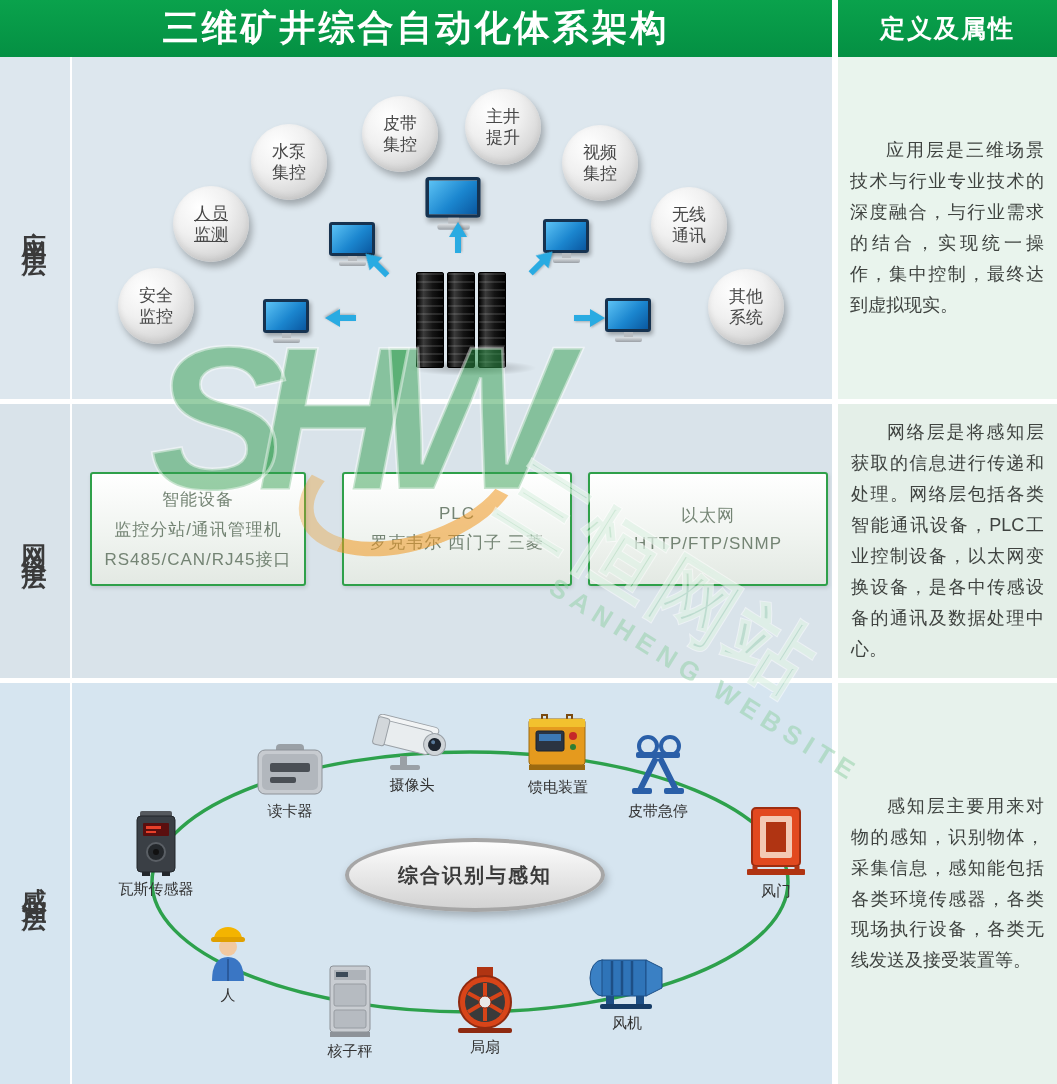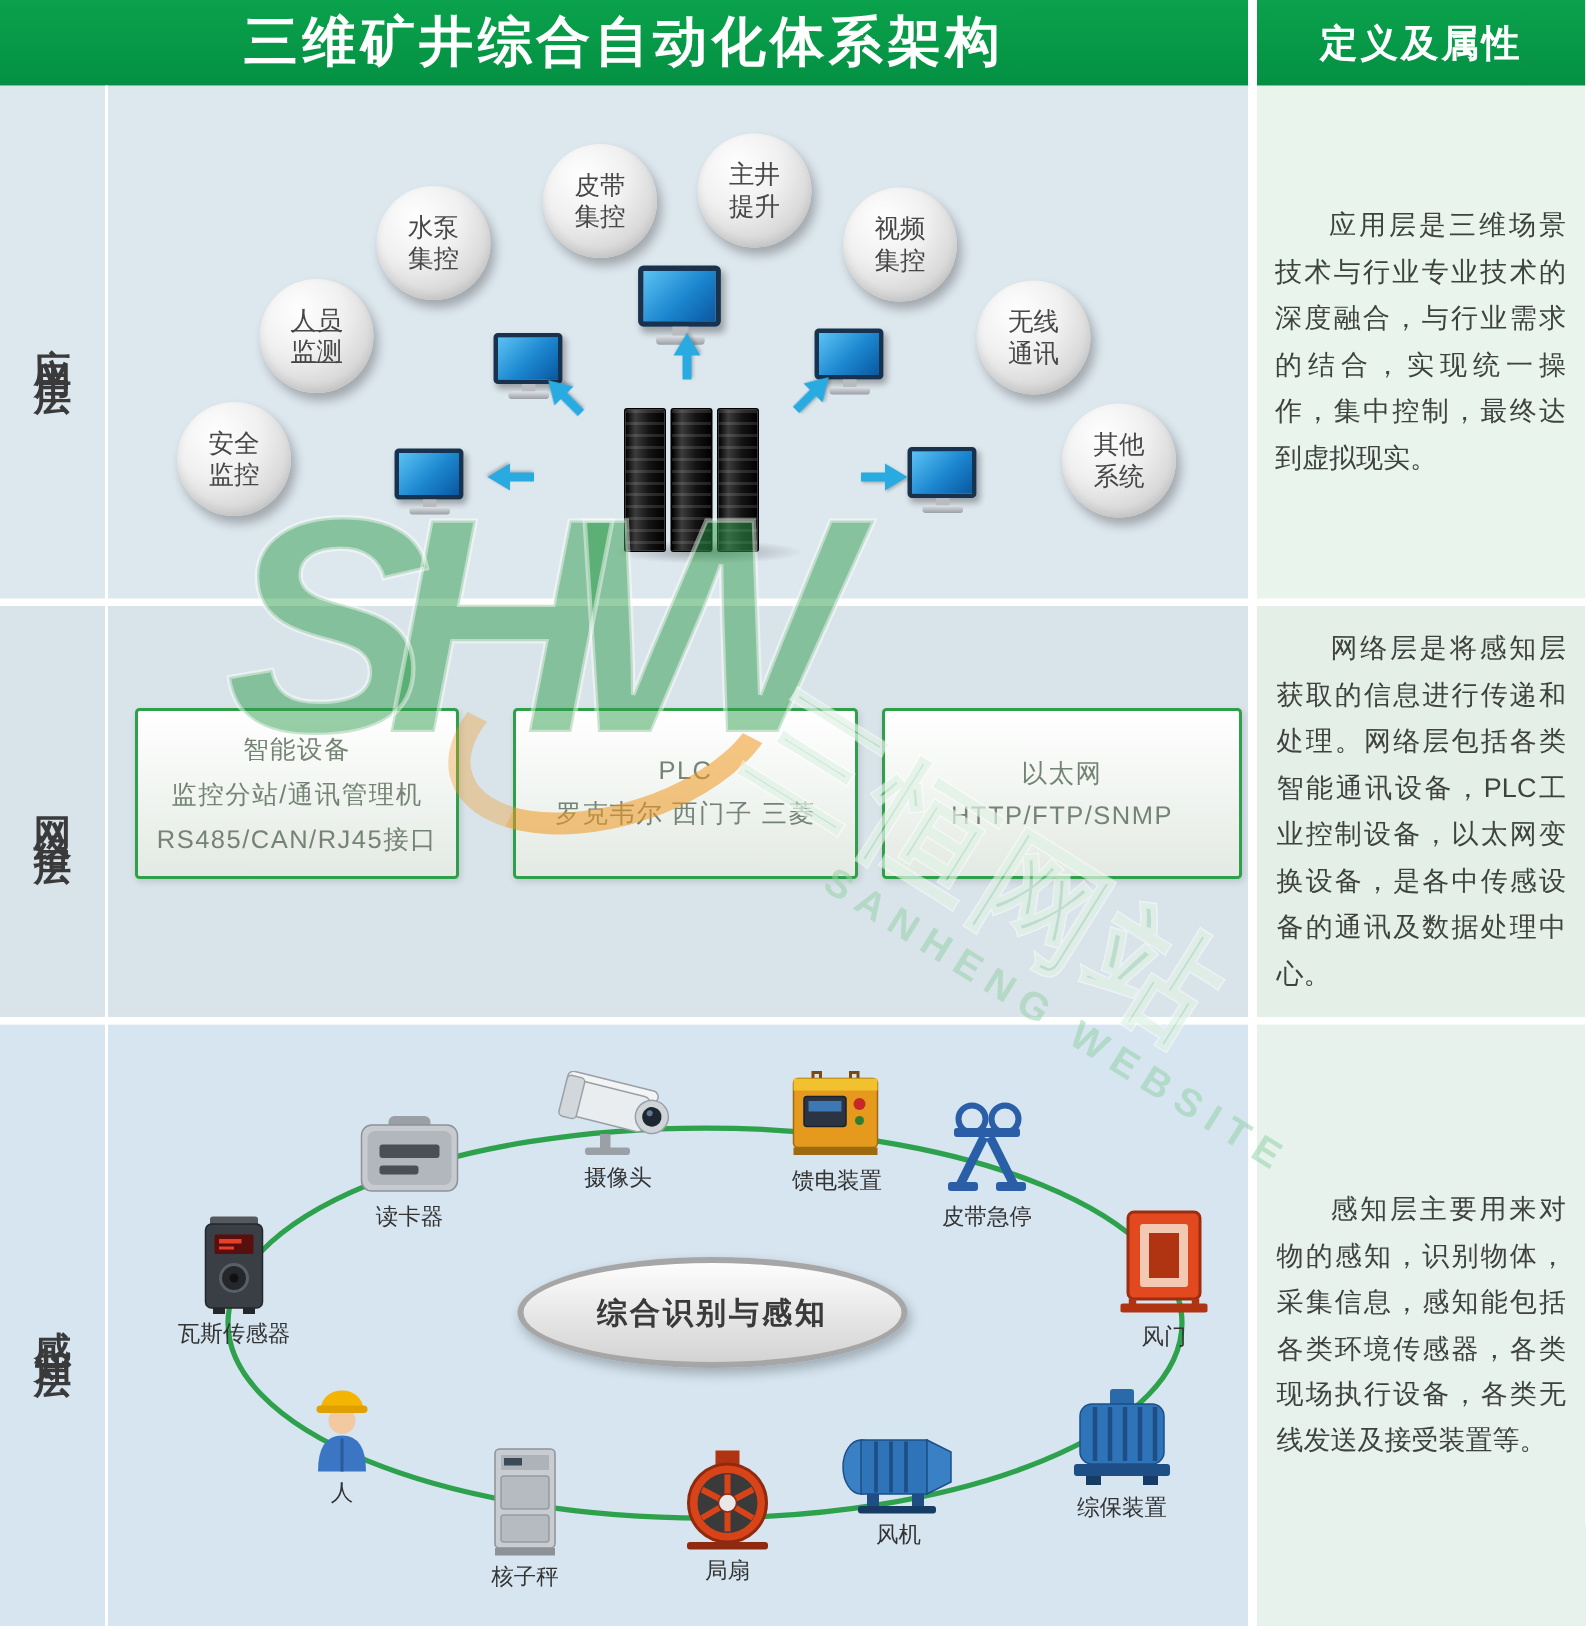--- a/index.html
+++ b/index.html
@@ -208,21 +208,21 @@
       <rect x="12" y="16" width="15" height="3" fill="#e8402a"></rect>
       <rect x="12" y="21" width="10" height="2" fill="#e8402a"></rect>
       <circle cx="22" cy="42" r="9" fill="#24282c" stroke="#5a5f65" stroke-width="2"></circle>
       <circle cx="22" cy="42" r="3" fill="#111"></circle>
       <rect x="8" y="62" width="8" height="4" fill="#23272b"></rect>
       <rect x="28" y="62" width="8" height="4" fill="#23272b"></rect>
     </svg>
     <div class="dev-label">瓦斯传感器</div>
   </div>
 
-  <div class="device" style="left:231px;top:742px;width:84px;">
+  <div class="device" style="left:248px;top:742px;width:84px;">
     <svg width="68" height="56" viewBox="0 0 68 56">
       <rect x="20" y="2" width="28" height="10" rx="4" fill="#9aa0a6"></rect>
       <rect x="2" y="8" width="64" height="44" rx="7" fill="#c7cbd0" stroke="#8d9298"></rect>
       <rect x="6" y="12" width="56" height="36" rx="5" fill="#b2b7bd"></rect>
       <rect x="14" y="21" width="40" height="9" rx="2" fill="#4a4f55"></rect>
       <rect x="14" y="35" width="26" height="6" rx="2" fill="#4a4f55"></rect>
     </svg>
     <div class="dev-label">读卡器</div>
   </div>
 
@@ -272,39 +272,22 @@
     <svg width="58" height="72" viewBox="0 0 58 72">
       <rect x="5" y="2" width="48" height="58" rx="4" fill="#e2491f" stroke="#9e2d10" stroke-width="2"></rect>
       <rect x="13" y="10" width="32" height="42" rx="2" fill="#f3c9b4"></rect>
       <rect x="19" y="16" width="20" height="30" fill="#b03412"></rect>
       <path d="M2 66 h54" stroke="#b03412" stroke-width="6" stroke-linecap="round"></path>
       <path d="M8 60 v6 M50 60 v6" stroke="#b03412" stroke-width="5"></path>
     </svg>
     <div class="dev-label">风门</div>
   </div>
 
-  <div class="device" style="left:706px;top:924px;width:84px;">
-    <svg width="68" height="68" viewBox="0 0 68 68">
-      <rect x="26" y="2" width="16" height="11" rx="2" fill="#2a6aa8"></rect>
-      <rect x="6" y="12" width="56" height="40" rx="8" fill="#2f74b8" stroke="#1d4f86"></rect>
-      <g stroke="#1d4f86" stroke-width="3">
-        <line x1="16" y1="14" x2="16" y2="50"></line>
-          <line x1="26" y1="14" x2="26" y2="50"></line>
-        <line x1="36" y1="14" x2="36" y2="50"></line>
-          <line x1="46" y1="14" x2="46" y2="50"></line>
-        <line x1="56" y1="14" x2="56" y2="50"></line>
-      </g>
-      <rect x="2" y="52" width="64" height="8" rx="2" fill="#1d4f86"></rect>
-      <rect x="10" y="60" width="10" height="6" fill="#163c66"></rect>
-      <rect x="48" y="60" width="10" height="6" fill="#163c66"></rect>
-    </svg>
-    <div class="dev-label">综保装置</div>
-  </div>
-
-  <div class="device" style="left:556px;top:952px;width:86px;">
+
+  <div class="device" style="left:584px;top:952px;width:86px;">
     <svg width="78" height="58" viewBox="0 0 78 58">
       <ellipse cx="14" cy="26" rx="12" ry="18" fill="#3a80c4" stroke="#1d4f86"></ellipse>
       <rect x="14" y="8" width="44" height="36" fill="#2f74b8" stroke="#1d4f86"></rect>
       <g stroke="#1d4f86" stroke-width="2.5">
         <line x1="24" y1="9" x2="24" y2="43"></line>
           <line x1="34" y1="9" x2="34" y2="43"></line>
           <line x1="44" y1="9" x2="44" y2="43"></line>
       </g>
       <path d="M58 8 L74 16 v20 L58 44 Z" fill="#3a80c4" stroke="#1d4f86"></path>
       <rect x="18" y="44" width="8" height="10" fill="#1d4f86"></rect>

